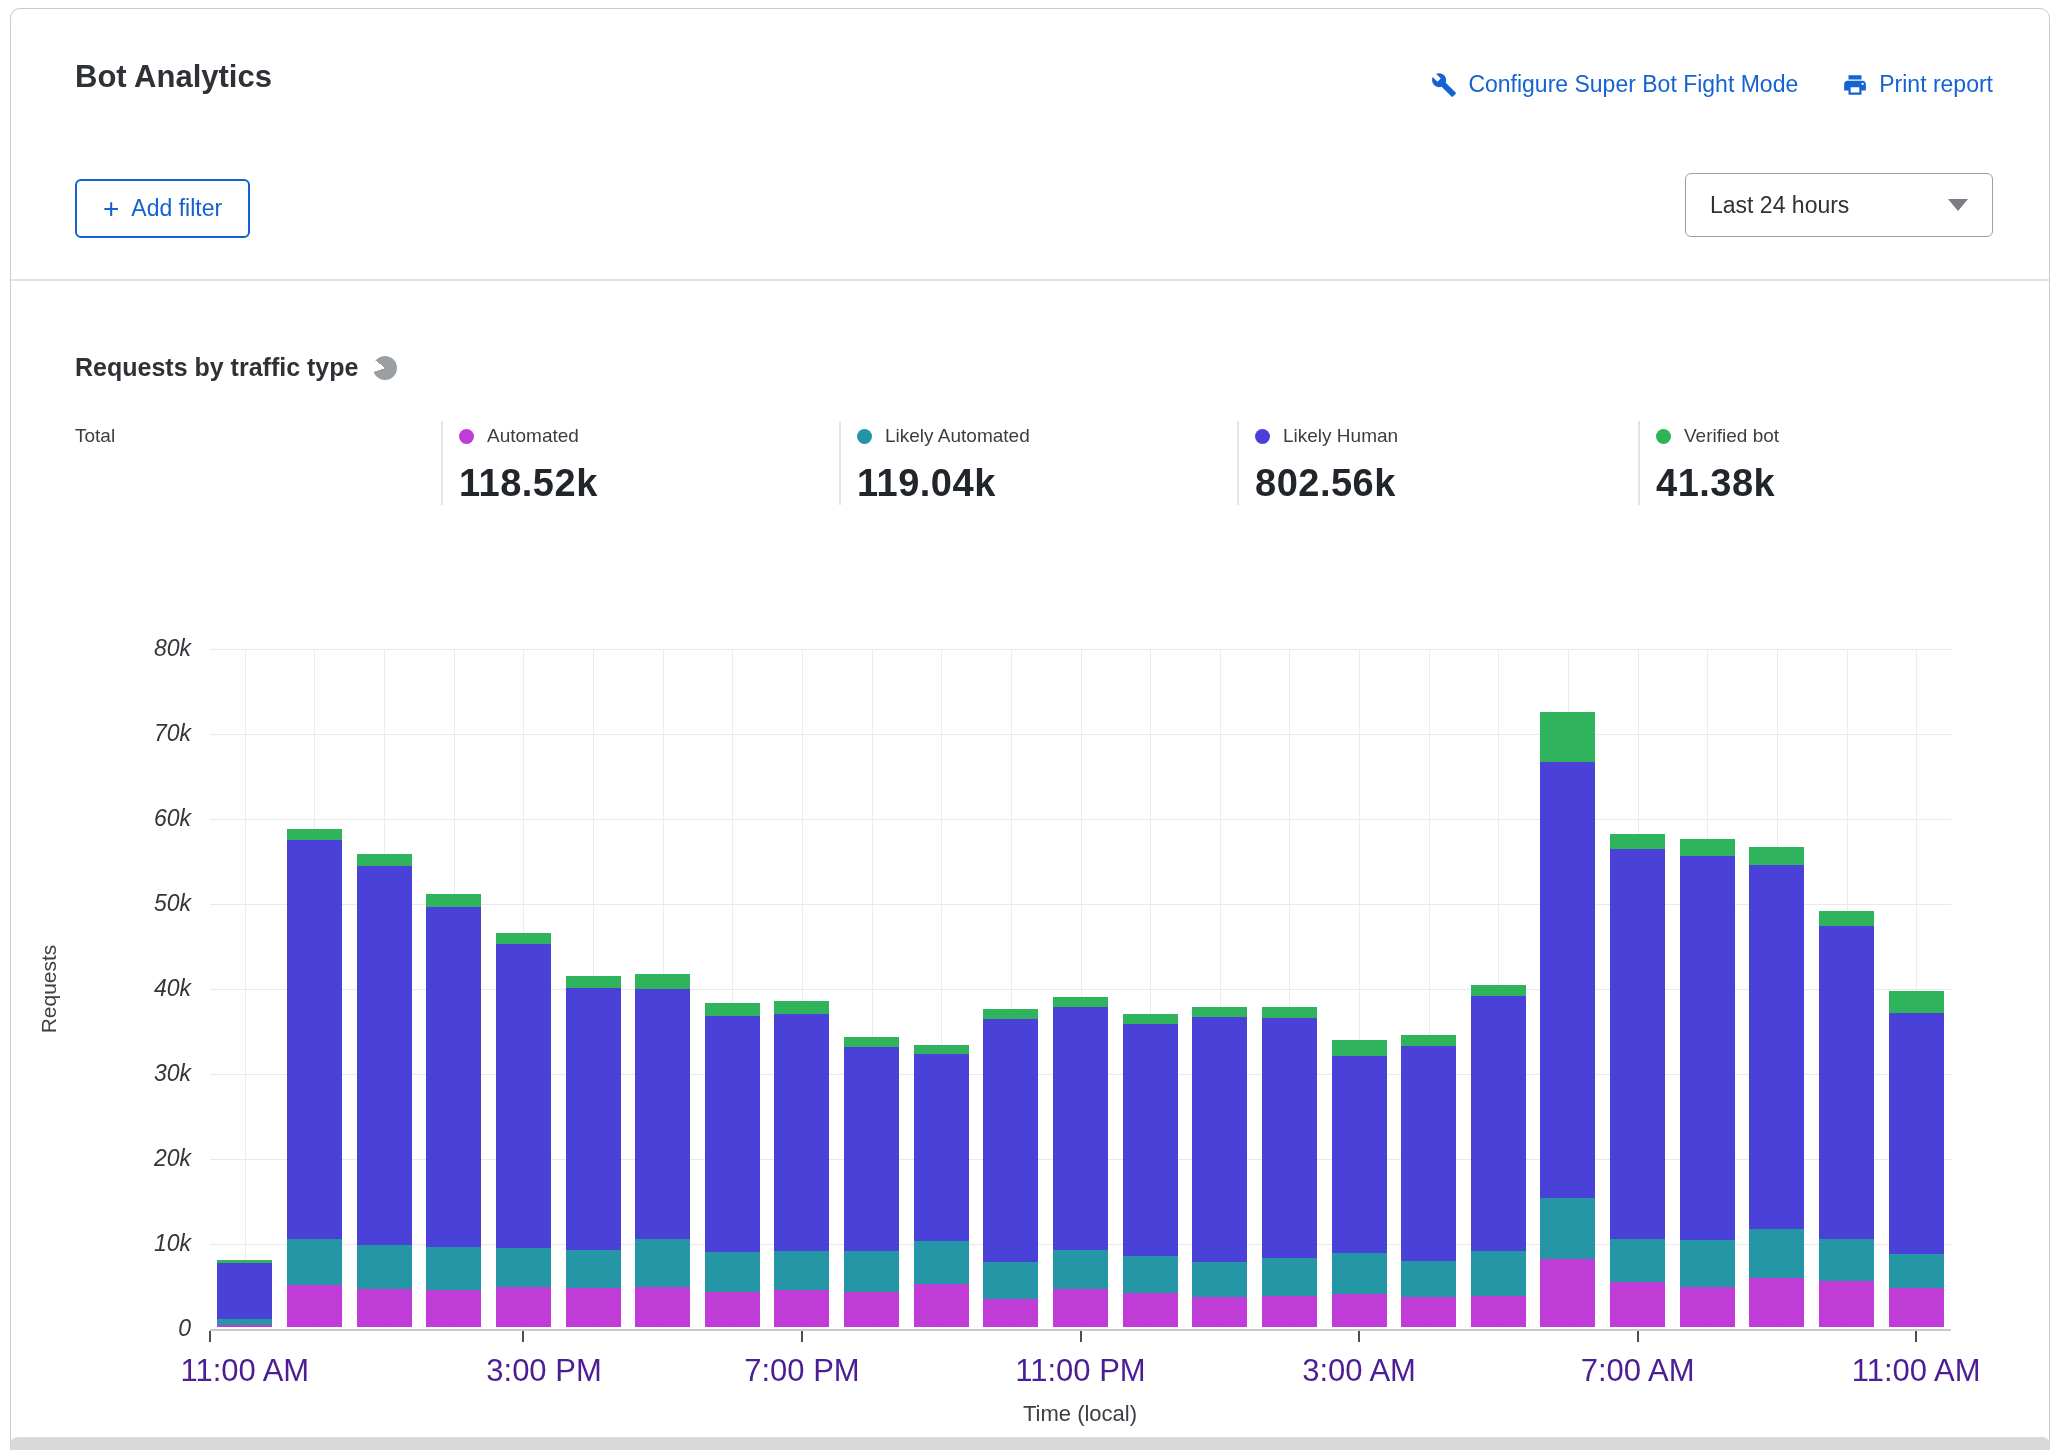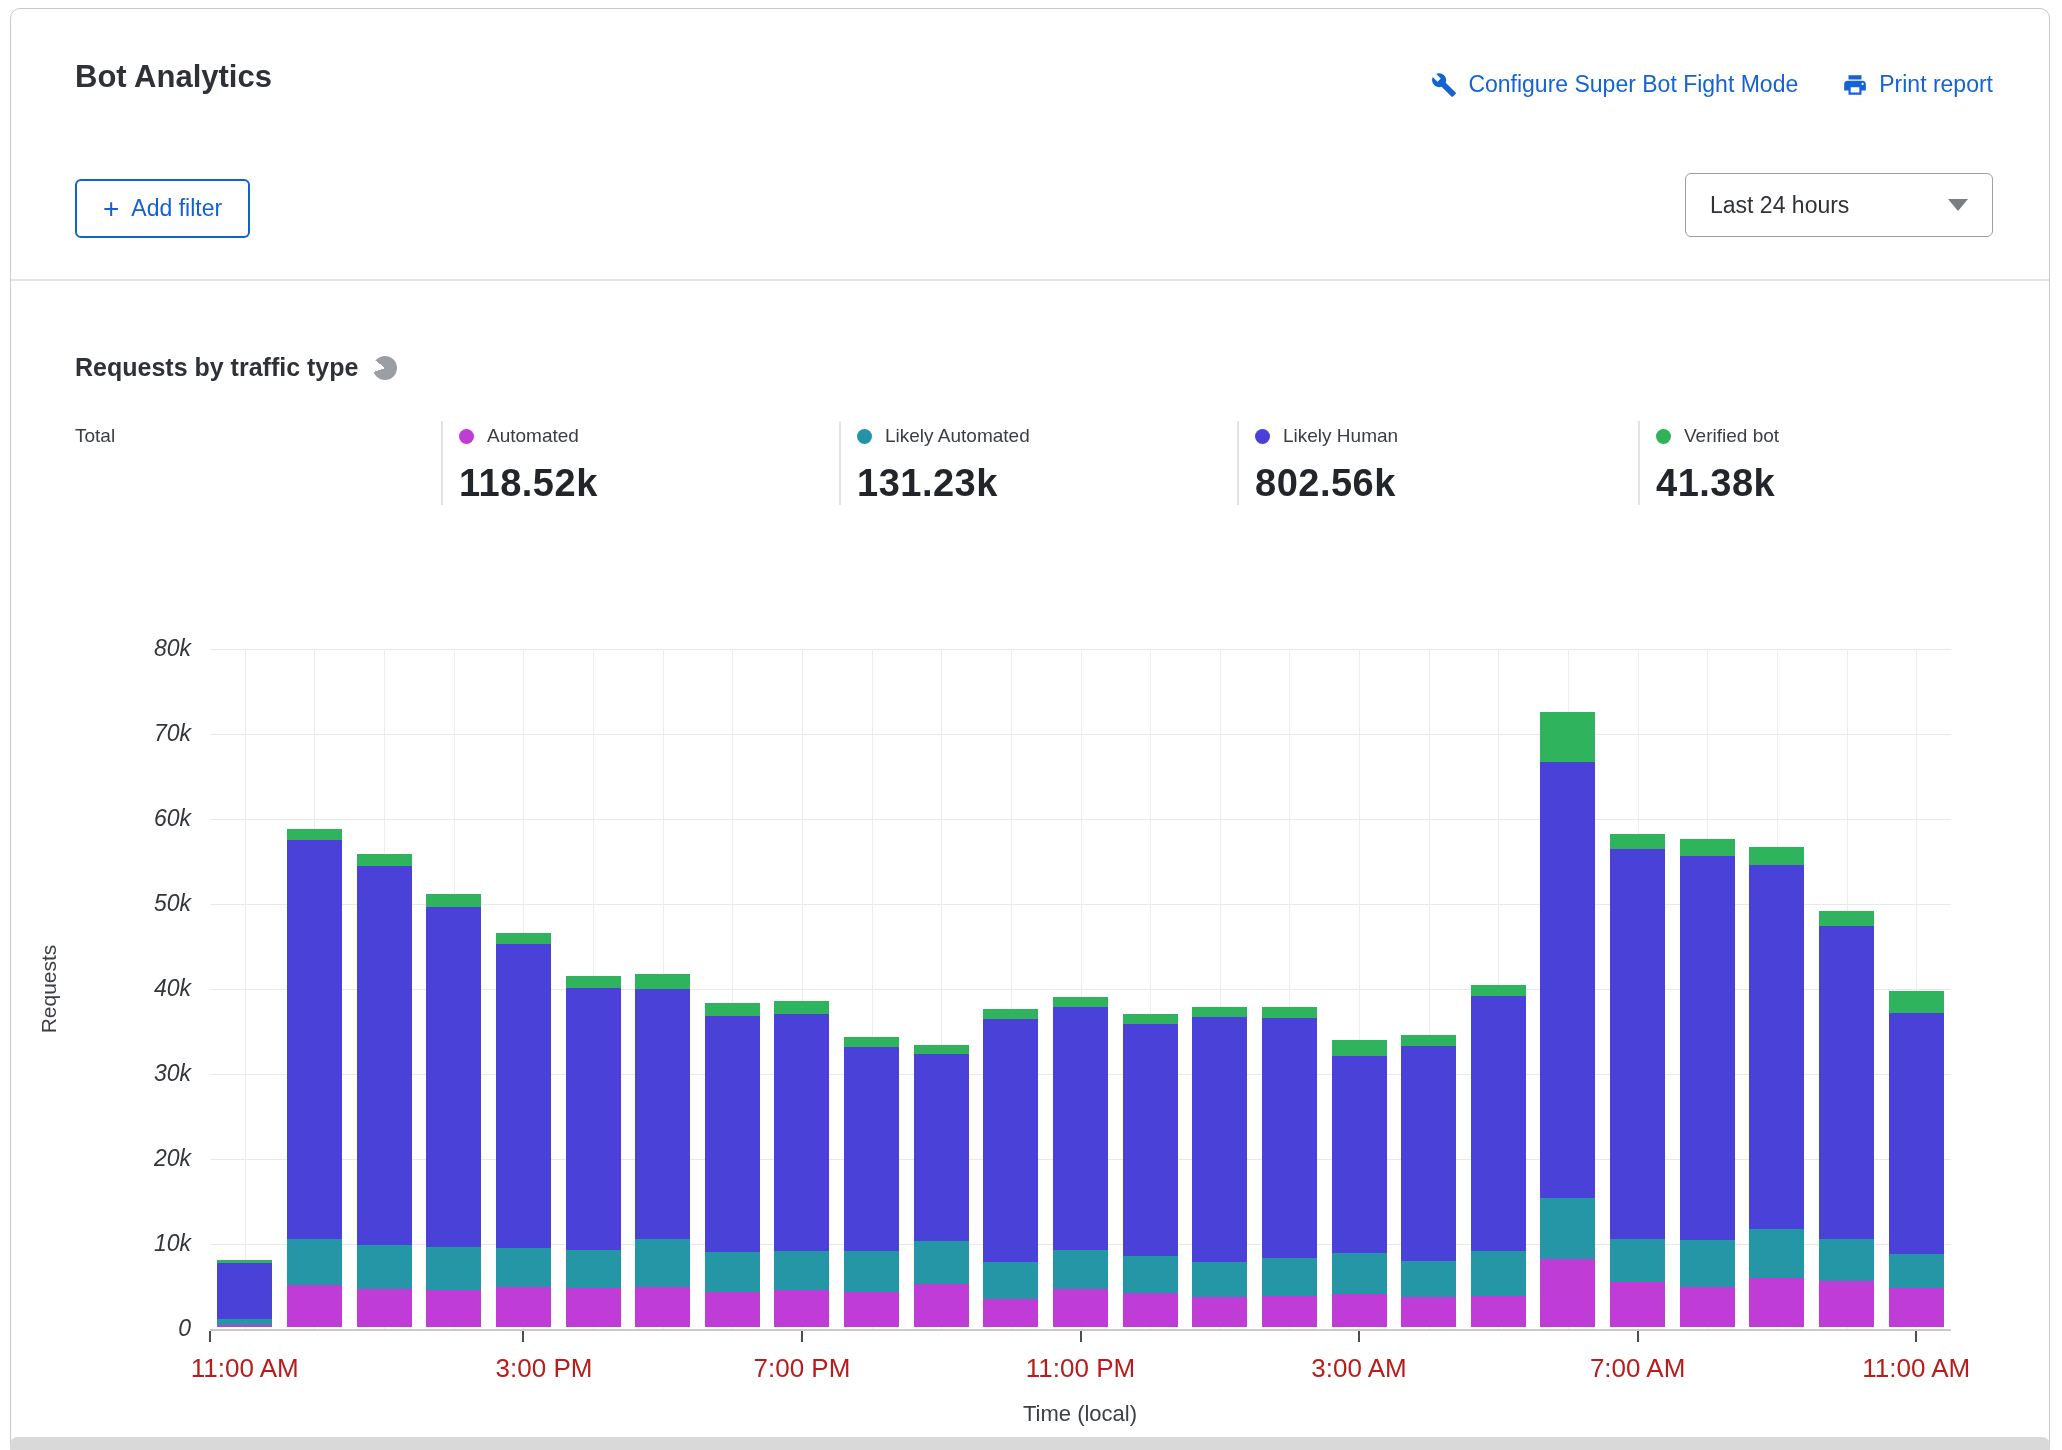--- a/index.html
+++ b/index.html
@@ -44,21 +44,21 @@
   .plot{position:absolute;left:199px;top:48px;width:1741px;height:680px;}
   .hgrid{position:absolute;left:0;right:0;height:1px;background:#e9e9e9;}
   .hgrid.axis-line{height:2px;background:#c9c9c9;z-index:2;}
   .vgrid{position:absolute;top:0;bottom:0;width:1px;background:#ededed;}
   .bar{position:absolute;bottom:2px;display:flex;flex-direction:column-reverse;z-index:1;}
   .seg{width:100%;}
   .ytick{position:absolute;left:0;width:180px;text-align:right;font-size:23px;color:#33363a;font-style:italic;}
   .ylabel{position:absolute;left:38px;top:388px;transform:translate(-50%,-50%) rotate(-90deg);
         font-size:21px;color:#3c4045;}
   .xtick-mark{position:absolute;top:730px;width:2px;height:11px;background:#4a4d52;transform:translateX(-50%);}
-  .xtick-label{position:absolute;top:752px;transform:translateX(-50%);font-size:26px;color:#b91c1c;white-space:nowrap;}
+  .xtick-label{position:absolute;top:752px;transform:translateX(-50%);font-size:31px;color:#4c1d95;white-space:nowrap;}
   .xlabel{position:absolute;left:1069px;top:800px;transform:translateX(-50%);font-size:22px;color:#3c4045;}
   
   .next-card-edge{position:absolute;left:10px;top:1437px;width:2040px;height:13px;
         background:#d9d9d9;border-radius:8px 8px 0 0;}
 </style>
 </head>
 <body>
 
 <div class="card">
 
@@ -107,21 +107,21 @@
           <span class="dot" style="background: rgb(191, 61, 214);"></span>
         <span class="stat-label">Automated</span>
         </div>
       <div class="stat-value">118.52k</div>
     </div>
     <div class="stat">
       <div class="stat-label-row">
           <span class="dot" style="background: rgb(35, 148, 166);"></span>
         <span class="stat-label">Likely Automated</span>
         </div>
-      <div class="stat-value">131.23k</div>
+      <div class="stat-value">119.04k</div>
     </div>
     <div class="stat">
       <div class="stat-label-row">
           <span class="dot" style="background: rgb(74, 63, 217);"></span>
         <span class="stat-label">Likely Human</span>
         </div>
       <div class="stat-value">802.56k</div>
     </div>
     <div class="stat">
       <div class="stat-label-row">

